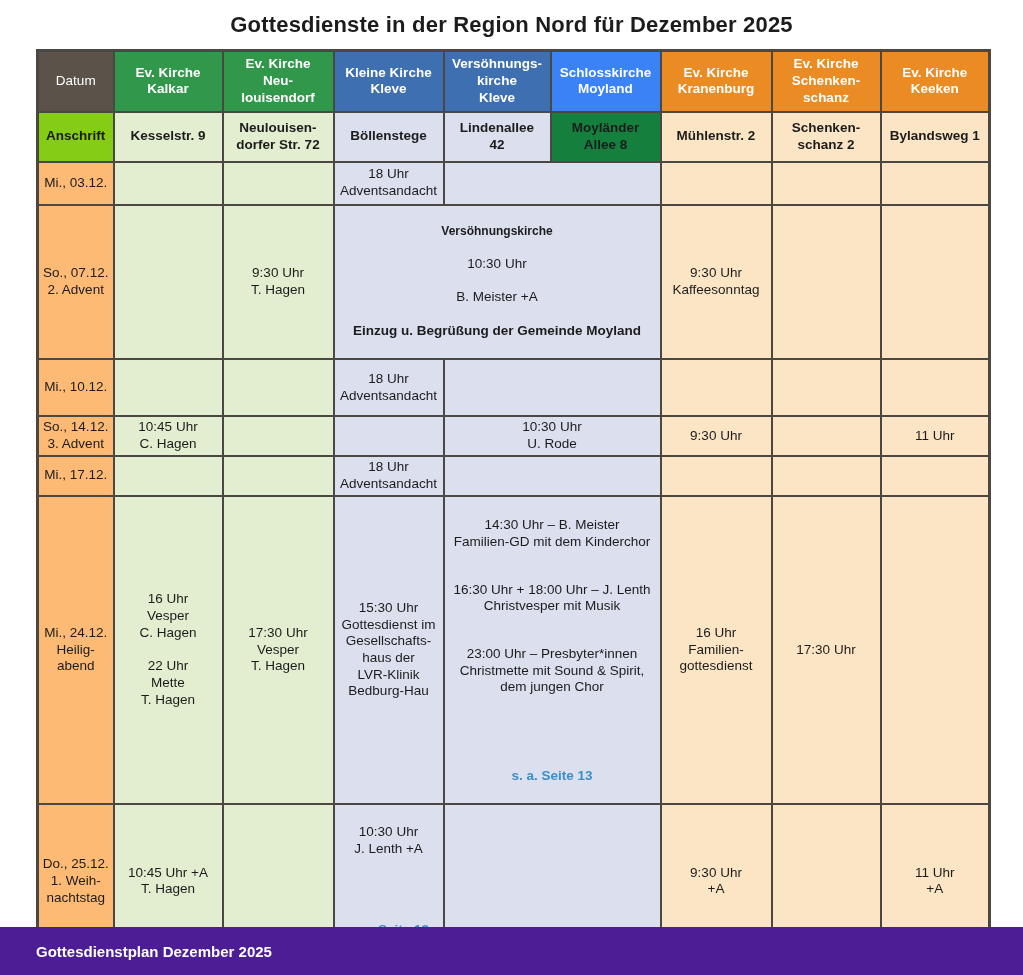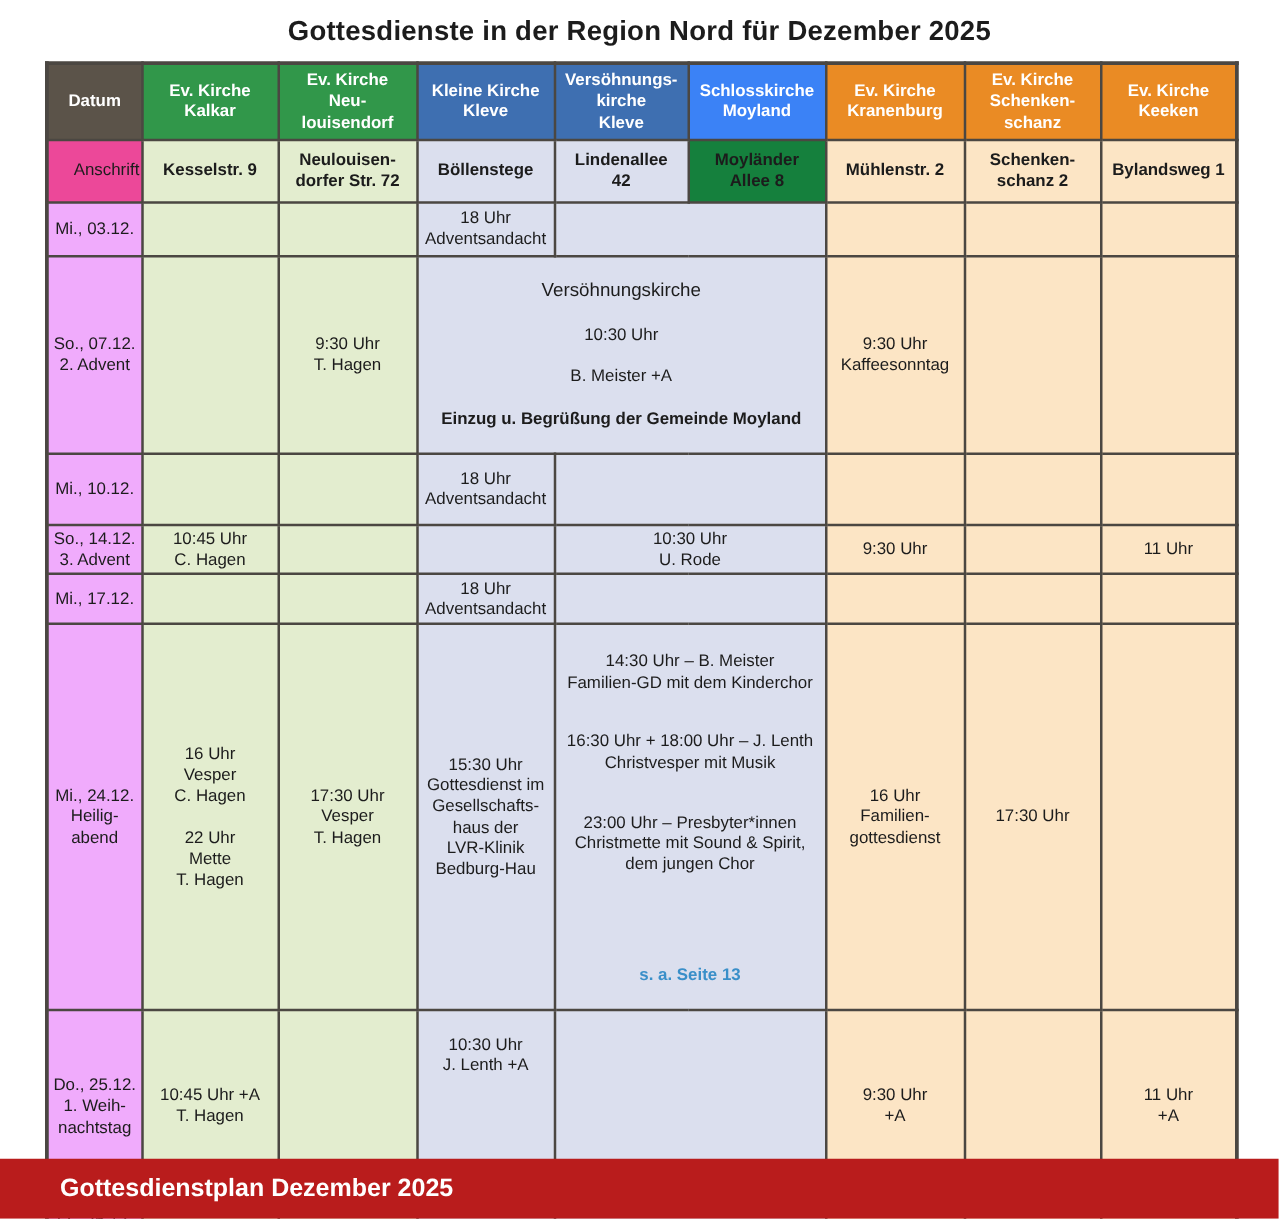--- a/index.html
+++ b/index.html
@@ -30,48 +30,48 @@
   td {
     border: 2px solid #4b4742;
     text-align: center;
     vertical-align: middle;
     font-size: 13.5px;
     line-height: 1.24;
     white-space: pre-line;
     padding: 2px 1px;
   }
   
-  .hdk { background: #5b5349; color: #ffffff; font-weight: bold; }
+  .hdk { background: #5b5349; color: #ffffff; font-weight: normal; }
   .hgrn { background: #31974a; color: #ffffff; font-weight: bold; }
   .hblu { background: #3e6fb1; color: #ffffff; font-weight: bold; }
   .hred { background: #3b82f6; color: #ffffff; font-weight: bold; }
   .horg { background: #ea8b24; color: #ffffff; font-weight: bold; }
   
-  .cw    { background: #f0abfc; }
+  .cw    { background: #fdba74; }
   .cg    { background: #e3edcf; }
   .cb    { background: #dbdfee; }
   .co    { background: #fce5c5; }
   .cp    { background: #15803d; margin-top: 48px; }
-  .alab  { background: #ec4899; font-weight: normal; text-align: right; }
+  .alab  { background: #84cc16; font-weight: bold; }
   .addr  { font-weight: bold; }
-  .vk-title { font-weight: normal; font-size: 15px; }
+  .vk-title { font-weight: bold; font-size: 12px; }
   .vk-note  { font-weight: bold; }
   .link  { color: #3a8fc9; font-weight: bold; margin-top: 48px; }
   .vs-entry { margin: 7px 0; }
   .vs-entry:first-child { margin-top: 2px; }
   .footer {
     position: absolute;
     left: 0; bottom: 0;
     width: 1023px; height: 48px;
-    background: #b91c1c;
+    background: #4c1d95;
     color: #ffffff;
     display: flex;
     align-items: center;
-    padding-left: 48px;
-    font-size: 20px;
+    padding-left: 36px;
+    font-size: 15px;
     font-weight: bold;
   }
 </style>
 </head>
 <body>
 
 <div class="page">
 
   <h1 class="title">Gottesdienste in der Region Nord für Dezember 2025</h1>
 

